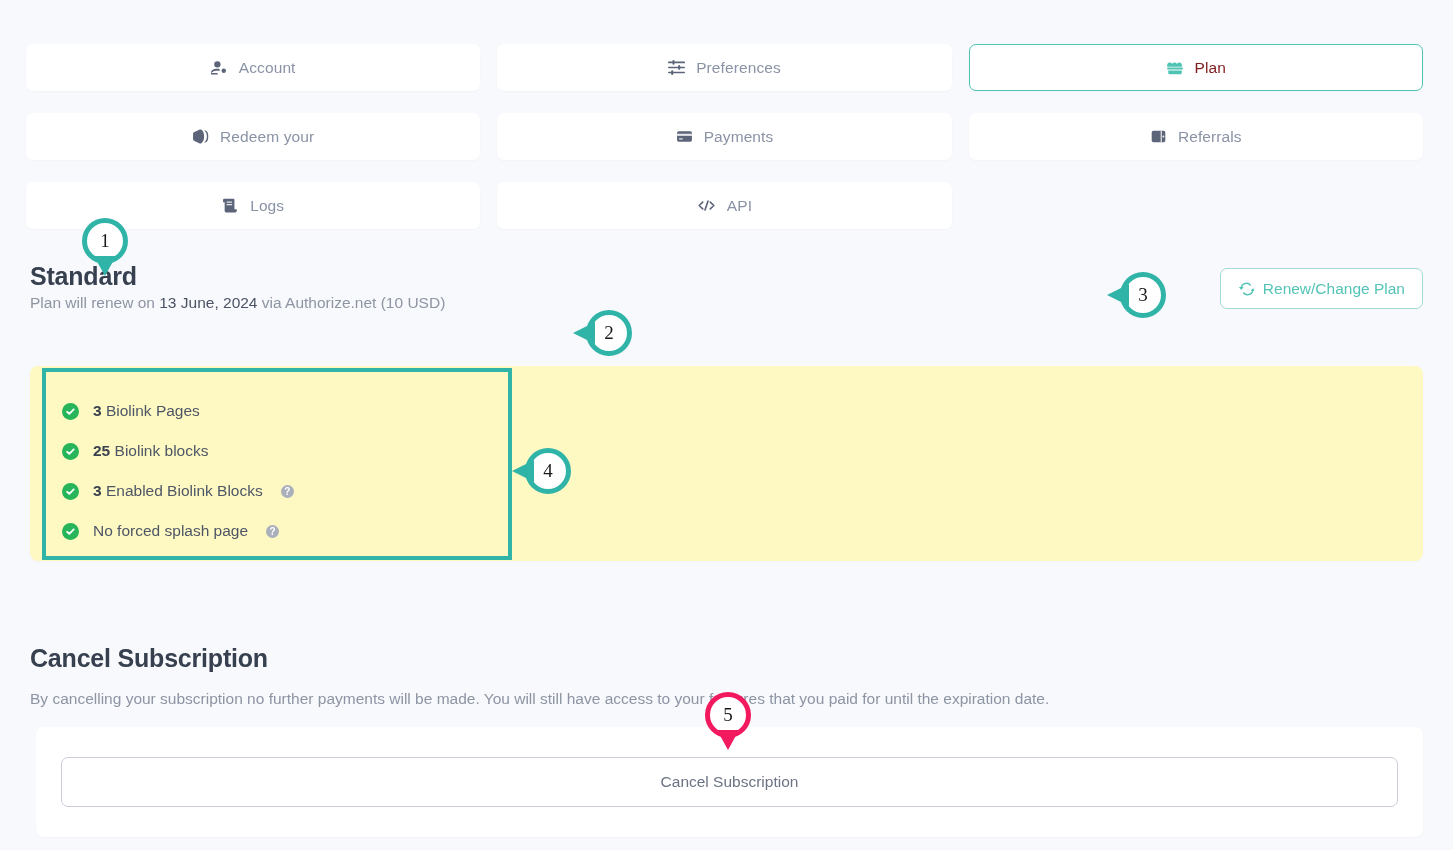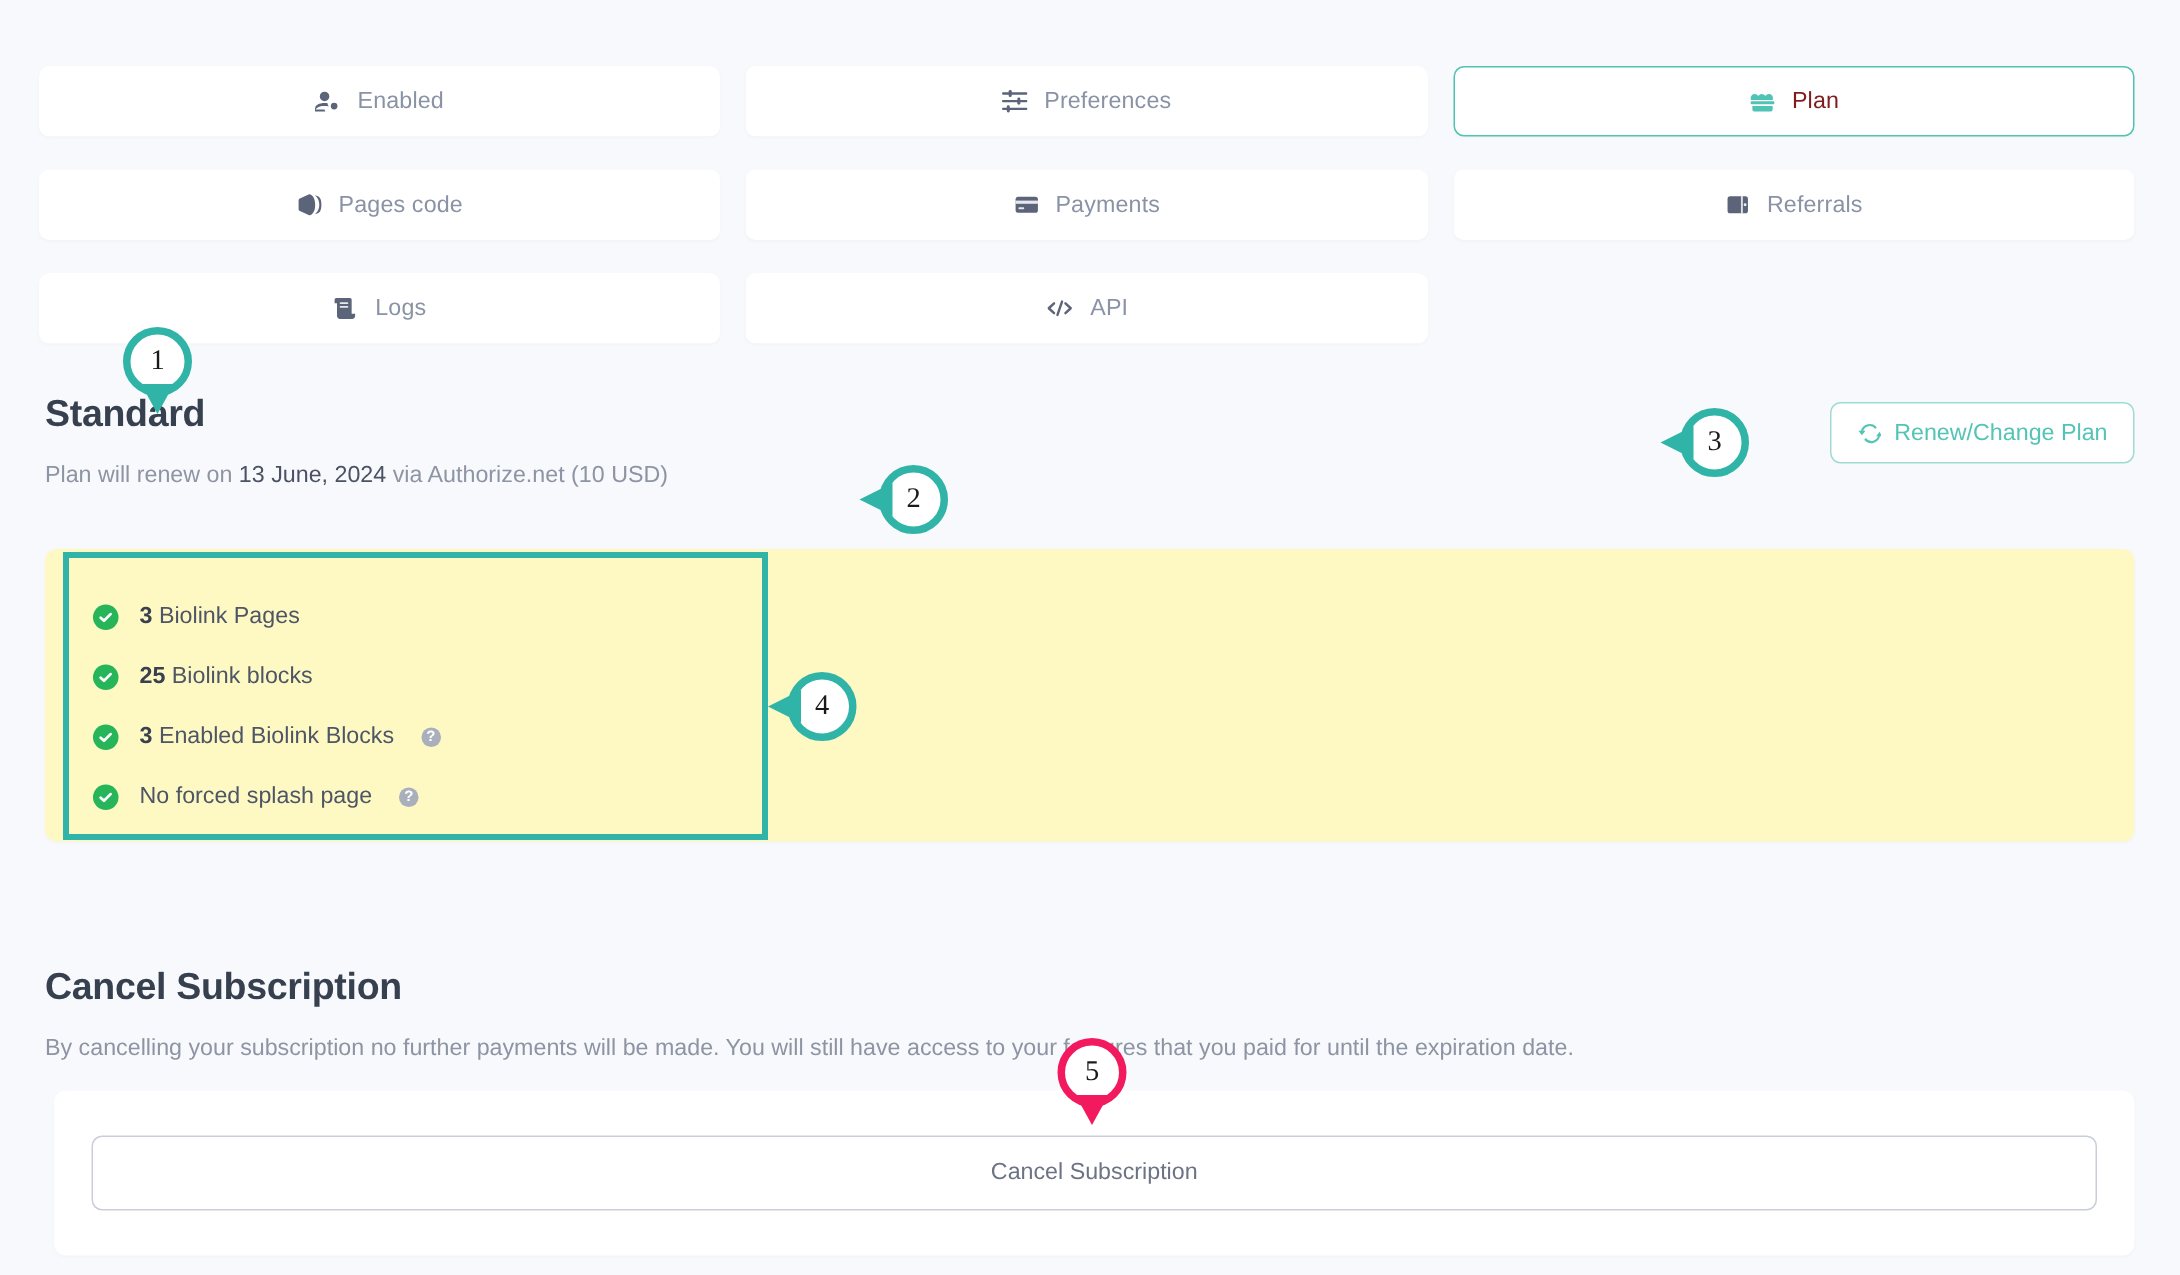--- a/index.html
+++ b/index.html
@@ -41,21 +41,21 @@
   }
   .tab.active .ticon{ color:#4fc3b4; }
 
   
   .plan-head{
     position:absolute; left:30px; top:262px; width:1393px;
     display:flex; align-items:flex-start; justify-content:space-between;
   }
   .plan-title{
     font-size:25px; font-weight:700; color:#37404f;
-    margin:0 0 16px 0; line-height:1.15; letter-spacing:-.2px;
+    margin:0 0 2px 0; line-height:1.15; letter-spacing:-.2px;
   }
   .plan-sub{
     font-size:15.5px; color:#8d94a3; line-height:1.3;
   }
   .plan-sub b{ color:#4a5264; font-weight:400; }
 
   .renew-btn{
     margin-top:6px;
     height:41px;
     padding:0 17px;
@@ -171,21 +171,21 @@
 <div class="tab-grid">
 
   <div class="tab">
     <span class="ticon">
       <svg width="17" height="17" viewBox="0 0 16 16" fill="currentColor">
           <path d="M6 8a3 3 0 1 0 0-6 3 3 0 0 0 0 6zM0 14.5c0-2.3 2.7-3.5 6-3.5 1 0 1.9.1 2.7.3A2.6 2.6 0 0 1 8 10c0-.2 0-.4.1-.6C7.4 9.2 6.7 9.1 6 9.1 2.7 9.1 0 10.4 0 12.7v1.8h6.6c-.3-.4-.5-.9-.6-1.4H0z"></path>
           <circle cx="12" cy="11" r="2.1"></circle>
           <path d="M11.4 7.6h1.2l.2 1 .9.4.9-.5.9.9-.5.9.4.9 1 .2v1.2l-1 .2-.4.9.5.9-.9.9-.9-.5-.9.4-.2 1h-1.2l-.2-1-.9-.4-.9.5-.9-.9.5-.9-.4-.9-1-.2v-1.2l1-.2.4-.9-.5-.9.9-.9.9.5.9-.4z" opacity="0"></path>
         </svg>
     </span>
-    <span class="tlabel">Enabled</span>
+    <span class="tlabel">Account</span>
   </div>
 
   <div class="tab">
     <span class="ticon">
       <svg width="17" height="17" viewBox="0 0 16 16" fill="currentColor">
           <rect x="0" y="2.4" width="16" height="1.5" rx=".7"></rect>
           <rect x="0" y="7.2" width="16" height="1.5" rx=".7"></rect>
           <rect x="0" y="12" width="16" height="1.5" rx=".7"></rect>
           <rect x="4.2" y=".9" width="1.9" height="4.5" rx=".9"></rect>
           <rect x="9.6" y="5.7" width="1.9" height="4.5" rx=".9"></rect>
@@ -206,21 +206,21 @@
     <span class="tlabel">Plan</span>
   </div>
 
   <div class="tab">
     <span class="ticon">
       <svg width="17" height="17" viewBox="0 0 16 16" fill="currentColor">
           <path d="M7.3 1.5 1.8 4.1C1.3 4.3 1 4.8 1 5.4v5.2c0 .6.3 1.1.8 1.3l5.5 2.6c.4.2.8.2 1.2 0 1.9-1.1 2.9-3.1 2.9-6.5S10.4 2.6 8.5 1.5a1.4 1.4 0 0 0-1.2 0z"></path>
           <path d="M11.3 2.2c1.8 1.3 2.7 3.3 2.7 5.8s-.9 4.5-2.7 5.8c1.4-.1 2.4-.6 3.1-1.6.6-.9.9-2.3.9-4.2s-.3-3.3-.9-4.2c-.7-1-1.7-1.5-3.1-1.6z"></path>
         </svg>
     </span>
-    <span class="tlabel">Pages code</span>
+    <span class="tlabel">Redeem your</span>
   </div>
 
   <div class="tab">
     <span class="ticon">
       <svg width="17" height="17" viewBox="0 0 16 16" fill="currentColor">
           <rect x="1" y="3" width="14" height="10" rx="1.6"></rect>
           <rect x="1" y="5.4" width="14" height="2" fill="#fff" opacity=".85"></rect>
           <rect x="2.8" y="9.6" width="3.6" height="1.3" rx=".5" fill="#fff" opacity=".85"></rect>
         </svg>
     </span>

